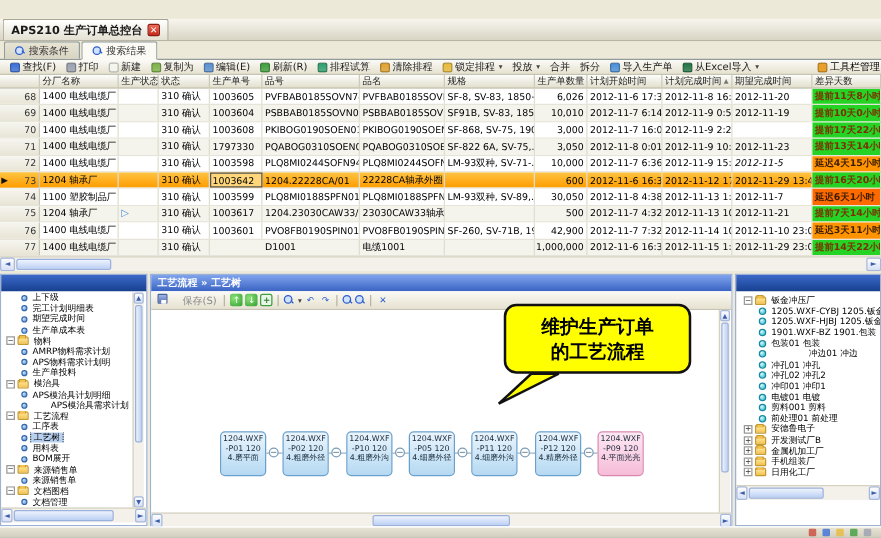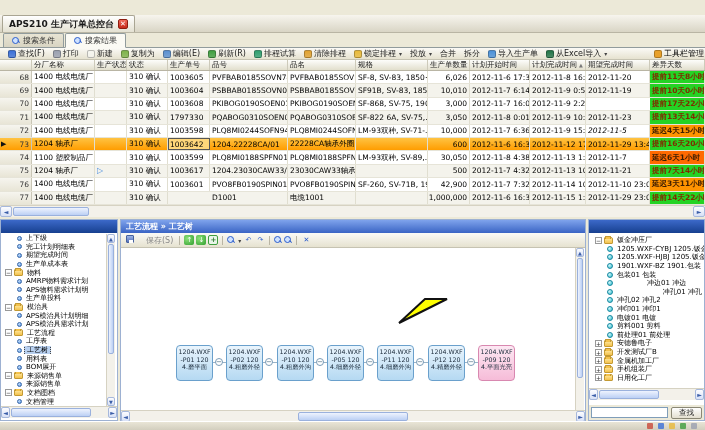--- a/index.html
+++ b/index.html
@@ -400,21 +400,21 @@
         </div>
         <div class="titem" style="padding-left: 4px;">
           <span class="exp">−</span>
           <span class="fold"></span>
           <span class="lbl">模治具</span>
         </div>
         <div class="titem" style="padding-left: 16px;">
           <span class="leafdot"></span>
           <span class="lbl">APS模治具计划明细</span>
         </div>
-        <div class="titem" style="padding-left: 16px;">
+        <div class="titem" style="padding-left: 16px; justify-content: space-between;">
           <span class="leafdot"></span>
           <span class="lbl">APS模治具需求计划</span>
         </div>
         <div class="titem" style="padding-left: 4px;">
           <span class="exp">−</span>
           <span class="fold"></span>
           <span class="lbl">工艺流程</span>
         </div>
         <div class="titem" style="padding-left: 16px;">
           <span class="leafdot"></span>
@@ -504,20 +504,24 @@
         <div class="fnode" style="left: 206px;">1204.WXF-P05 1204.细磨外径</div>
         <div class="conn" style="left: 293px; width: 14px;"></div>
         <div class="conncirc" style="left: 295px;">−</div>
         <div class="fnode" style="left: 256px;">1204.WXF-P11 1204.细磨外沟</div>
         <div class="conn" style="left: 344px; width: 13px;"></div>
         <div class="conncirc" style="left: 346px;">−</div>
         <div class="fnode" style="left: 307px;">1204.WXF-P12 1204.精磨外径</div>
         <div class="fnode end" style="left: 357px;">1204.WXF-P09 1204.平面光亮</div>
       </div>
 
+    <div class="callout">
+      <span>维护生产订单</span>
+      <span>的工艺流程</span>
+    </div>
     <svg class="tailsvg" width="70" height="30">
       <polygon points="44,2 66,2 18,26" fill="#ffff00" stroke="#111" stroke-width="2"></polygon>
     </svg>
 
     <div class="vscroll" style="right:1px;top:28px;height:174px">
       <span class="vbtn" style="top:0">▲</span>
       <span class="vthumb" style="top:10px;height:120px"></span>
       <span class="vbtn" style="bottom:0">▼</span>
     </div>
     <div class="hscroll" style="left:0;top:190px;width:464px">
@@ -550,21 +554,21 @@
           <span class="lbl">1901.WXF-BZ 1901.包装</span>
         </div>
         <div class="titem" style="padding-left: 16px;">
           <span class="gearball"></span>
           <span class="lbl">包装01 包装</span>
         </div>
         <div class="titem" style="padding-left: 16px; gap: 30px;">
           <span class="gearball"></span>
           <span class="lbl">冲边01 冲边</span>
         </div>
-        <div class="titem" style="padding-left: 16px; justify-content: space-between;">
+        <div class="titem" style="padding-left: 16px;">
           <span class="gearball"></span>
           <span class="lbl">冲孔01 冲孔</span>
         </div>
         <div class="titem" style="padding-left: 16px;">
           <span class="gearball"></span>
           <span class="lbl">冲孔02 冲孔2</span>
         </div>
         <div class="titem" style="padding-left: 16px;">
           <span class="gearball"></span>
           <span class="lbl">冲印01 冲印1</span>
@@ -605,24 +609,20 @@
           <span class="exp">+</span>
           <span class="fold"></span>
           <span class="lbl">日用化工厂</span>
         </div>
       </div>
     <div class="hscroll" style="left:0;top:168px;width:115px">
       <span class="sbtn" style="width:9px">◄</span>
       <span class="sthumb" style="width:60px"></span>
       <span style="flex:1"></span>
       <span class="sbtn" style="width:9px">►</span>
-    </div>
-    <div class="searchrow">
-      <input type="text" value="" style="">
-      <button class="xpbtn">查找</button>
     </div>
   </div>
 
   <div class="statusbar">
     <span class="sico" style="background:#c94a3a"></span>
     <span class="sico" style="background:#3a6fd8"></span>
     <span class="sico" style="background:#e8b93a"></span>
     <span class="sico" style="background:#3f9e3f"></span>
     <span class="sico" style="background:#9aa0b0"></span>
   </div>

